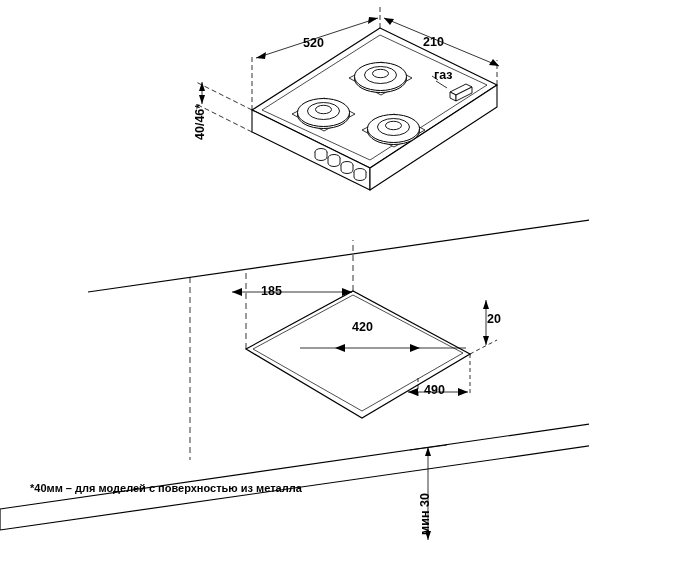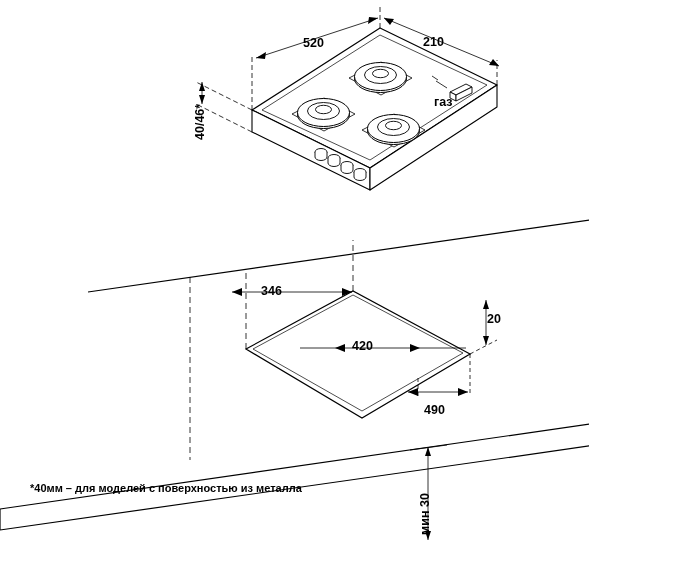--- a/index.html
+++ b/index.html
@@ -175,27 +175,27 @@
       <line x1="410" y1="450" x2="447" y2="445"></line>
     </g>
   </svg>
 
   <div class="dim-label" style="left:303px; top:36px;">520</div>
 
   <div class="dim-label" style="left:423px; top:35px;">210</div>
 
   <div class="dim-label rot90" style="left:193px; top:140px;">40/46*</div>
 
-  <div class="dim-label" style="left:434px; top:68px;margin-top:27px;">газ</div>
-
-  <div class="dim-label" style="left:261px; top:284px;">346</div>
-
-  <div class="dim-label" style="left:352px; top:339px;">420</div>
-
-  <div class="dim-label" style="left:424px; top:383px;margin-top:20px;">490</div>
+  <div class="dim-label" style="left:434px; top:68px;">газ</div>
+
+  <div class="dim-label" style="left:261px; top:284px;">185</div>
+
+  <div class="dim-label" style="left:352px; top:320px;">420</div>
+
+  <div class="dim-label" style="left:424px; top:383px;">490</div>
 
   <div class="dim-label" style="left:487px; top:312px;">20</div>
 
   <div class="dim-label rot90" style="left:418px; top:535px;">мин 30</div>
 
   <div class="notes">
     <div>*40мм – для моделей с поверхностью  из металла</div>
   </div>
 
 </div>

